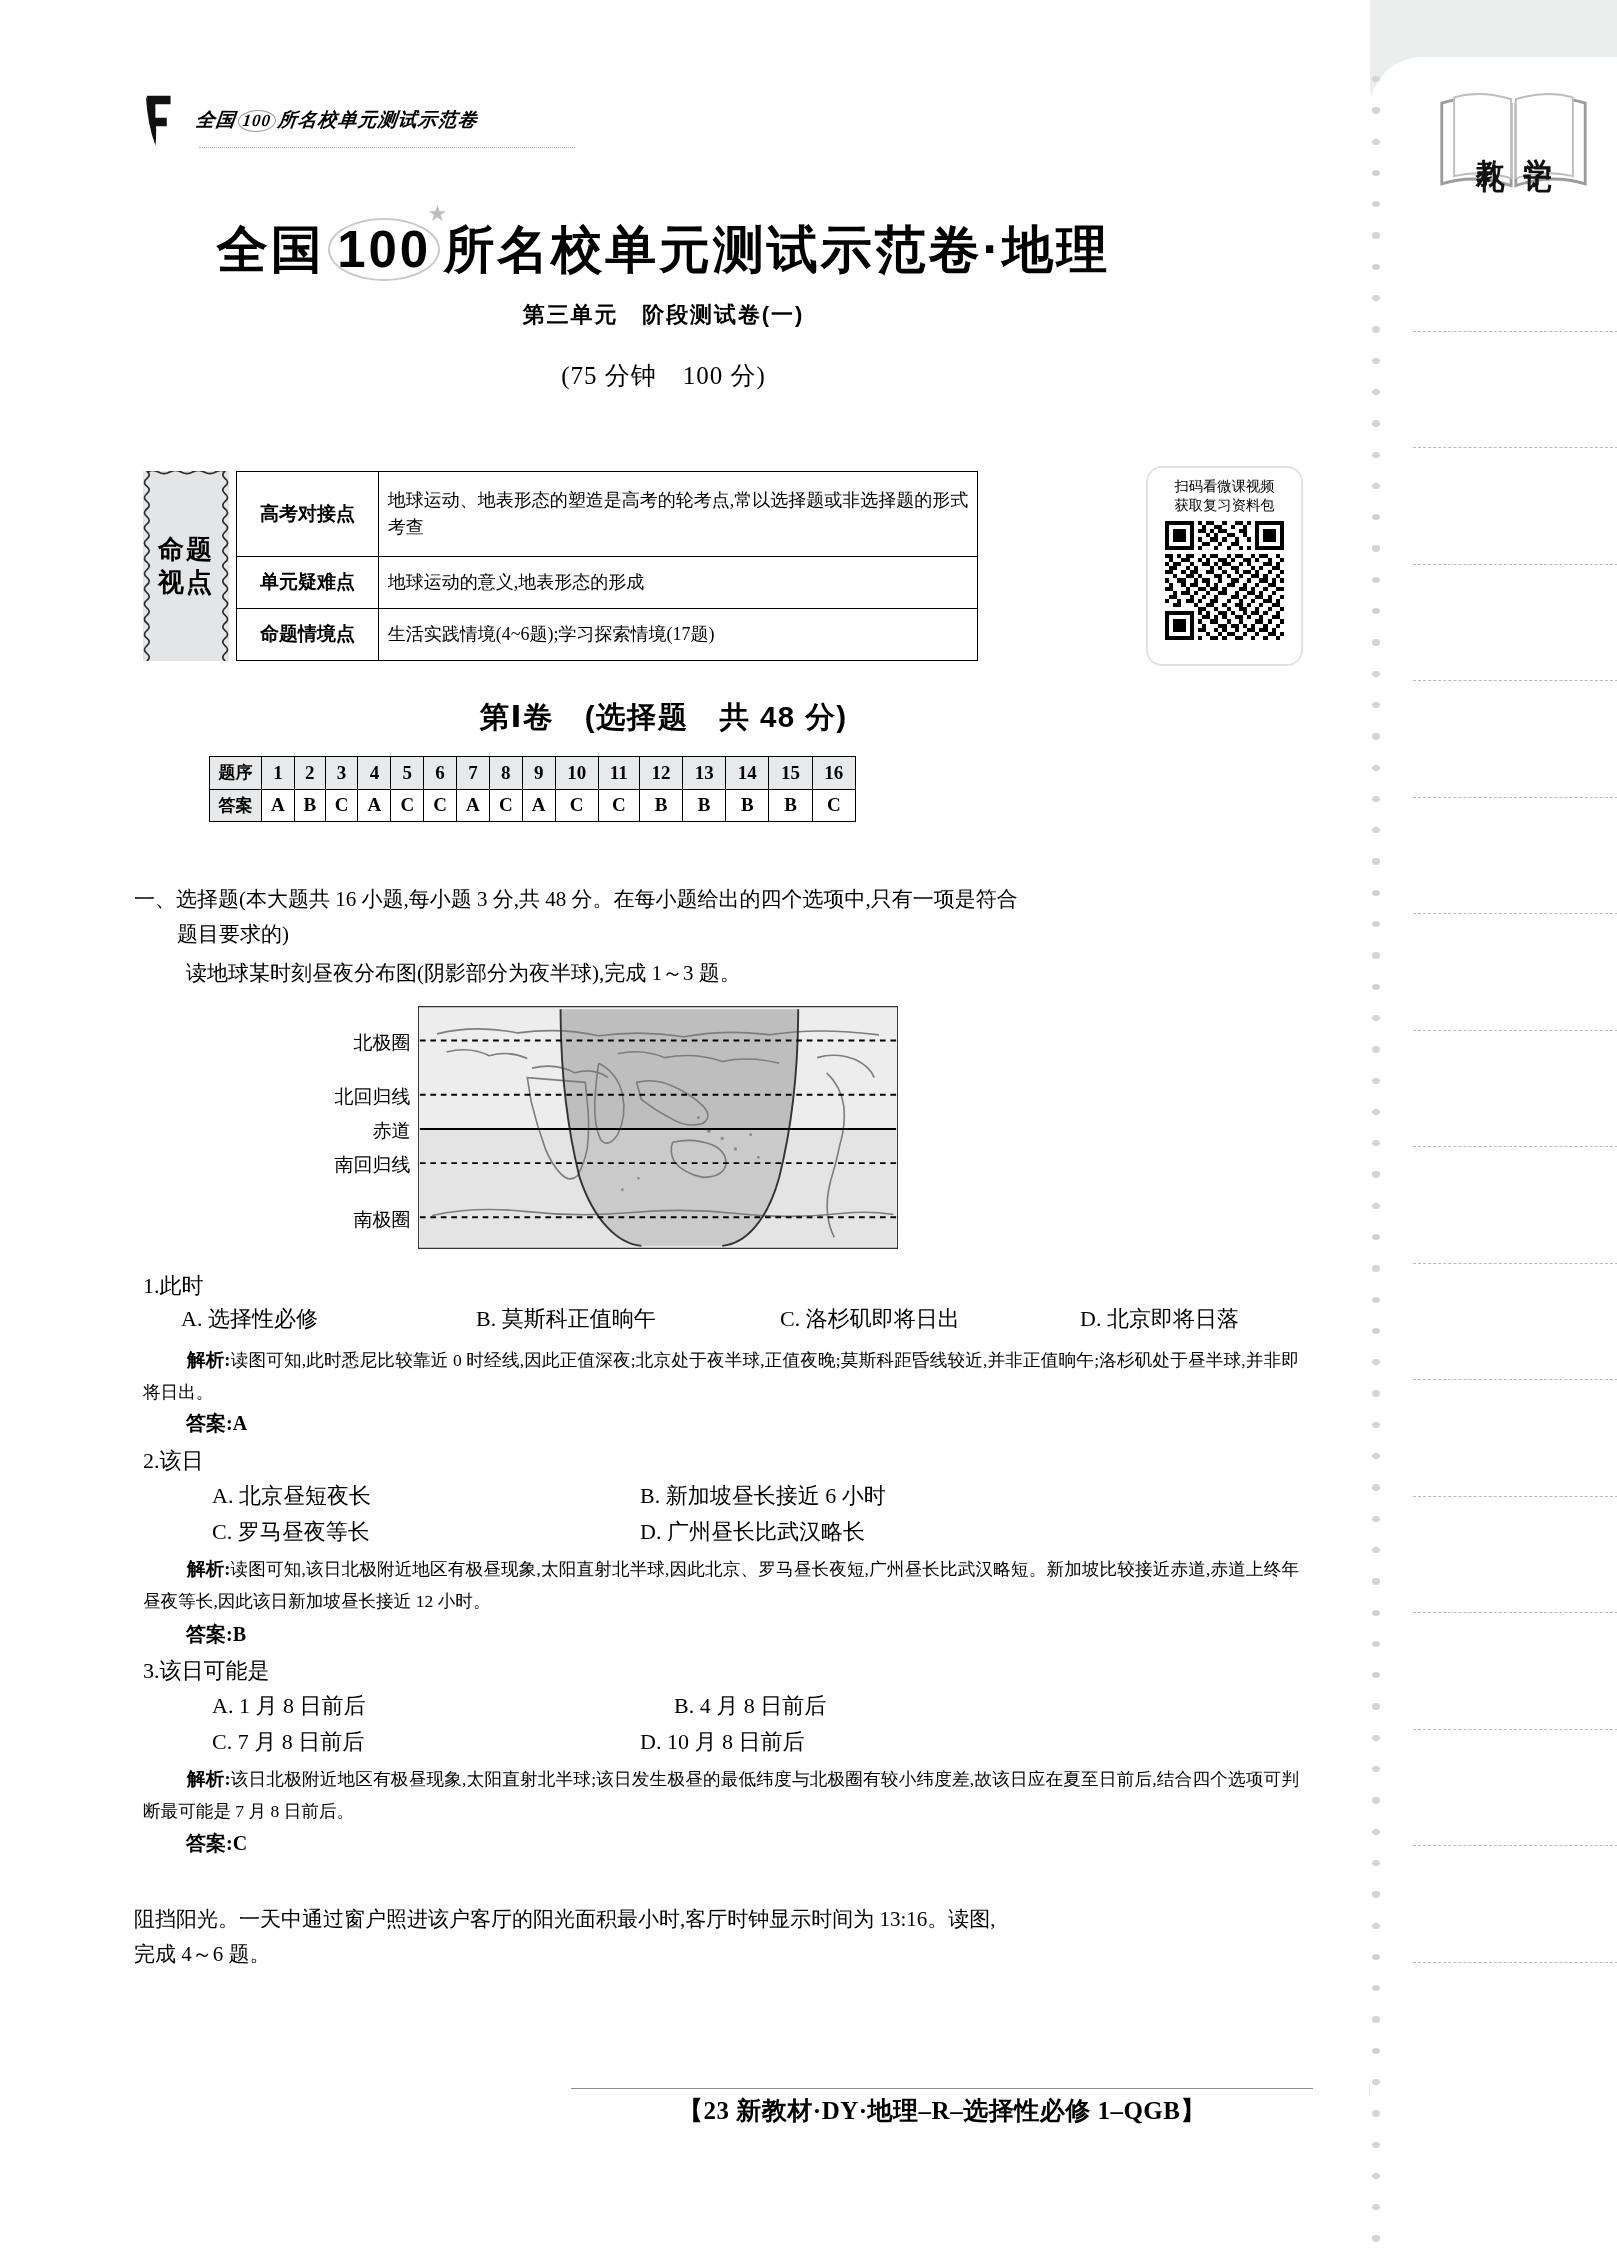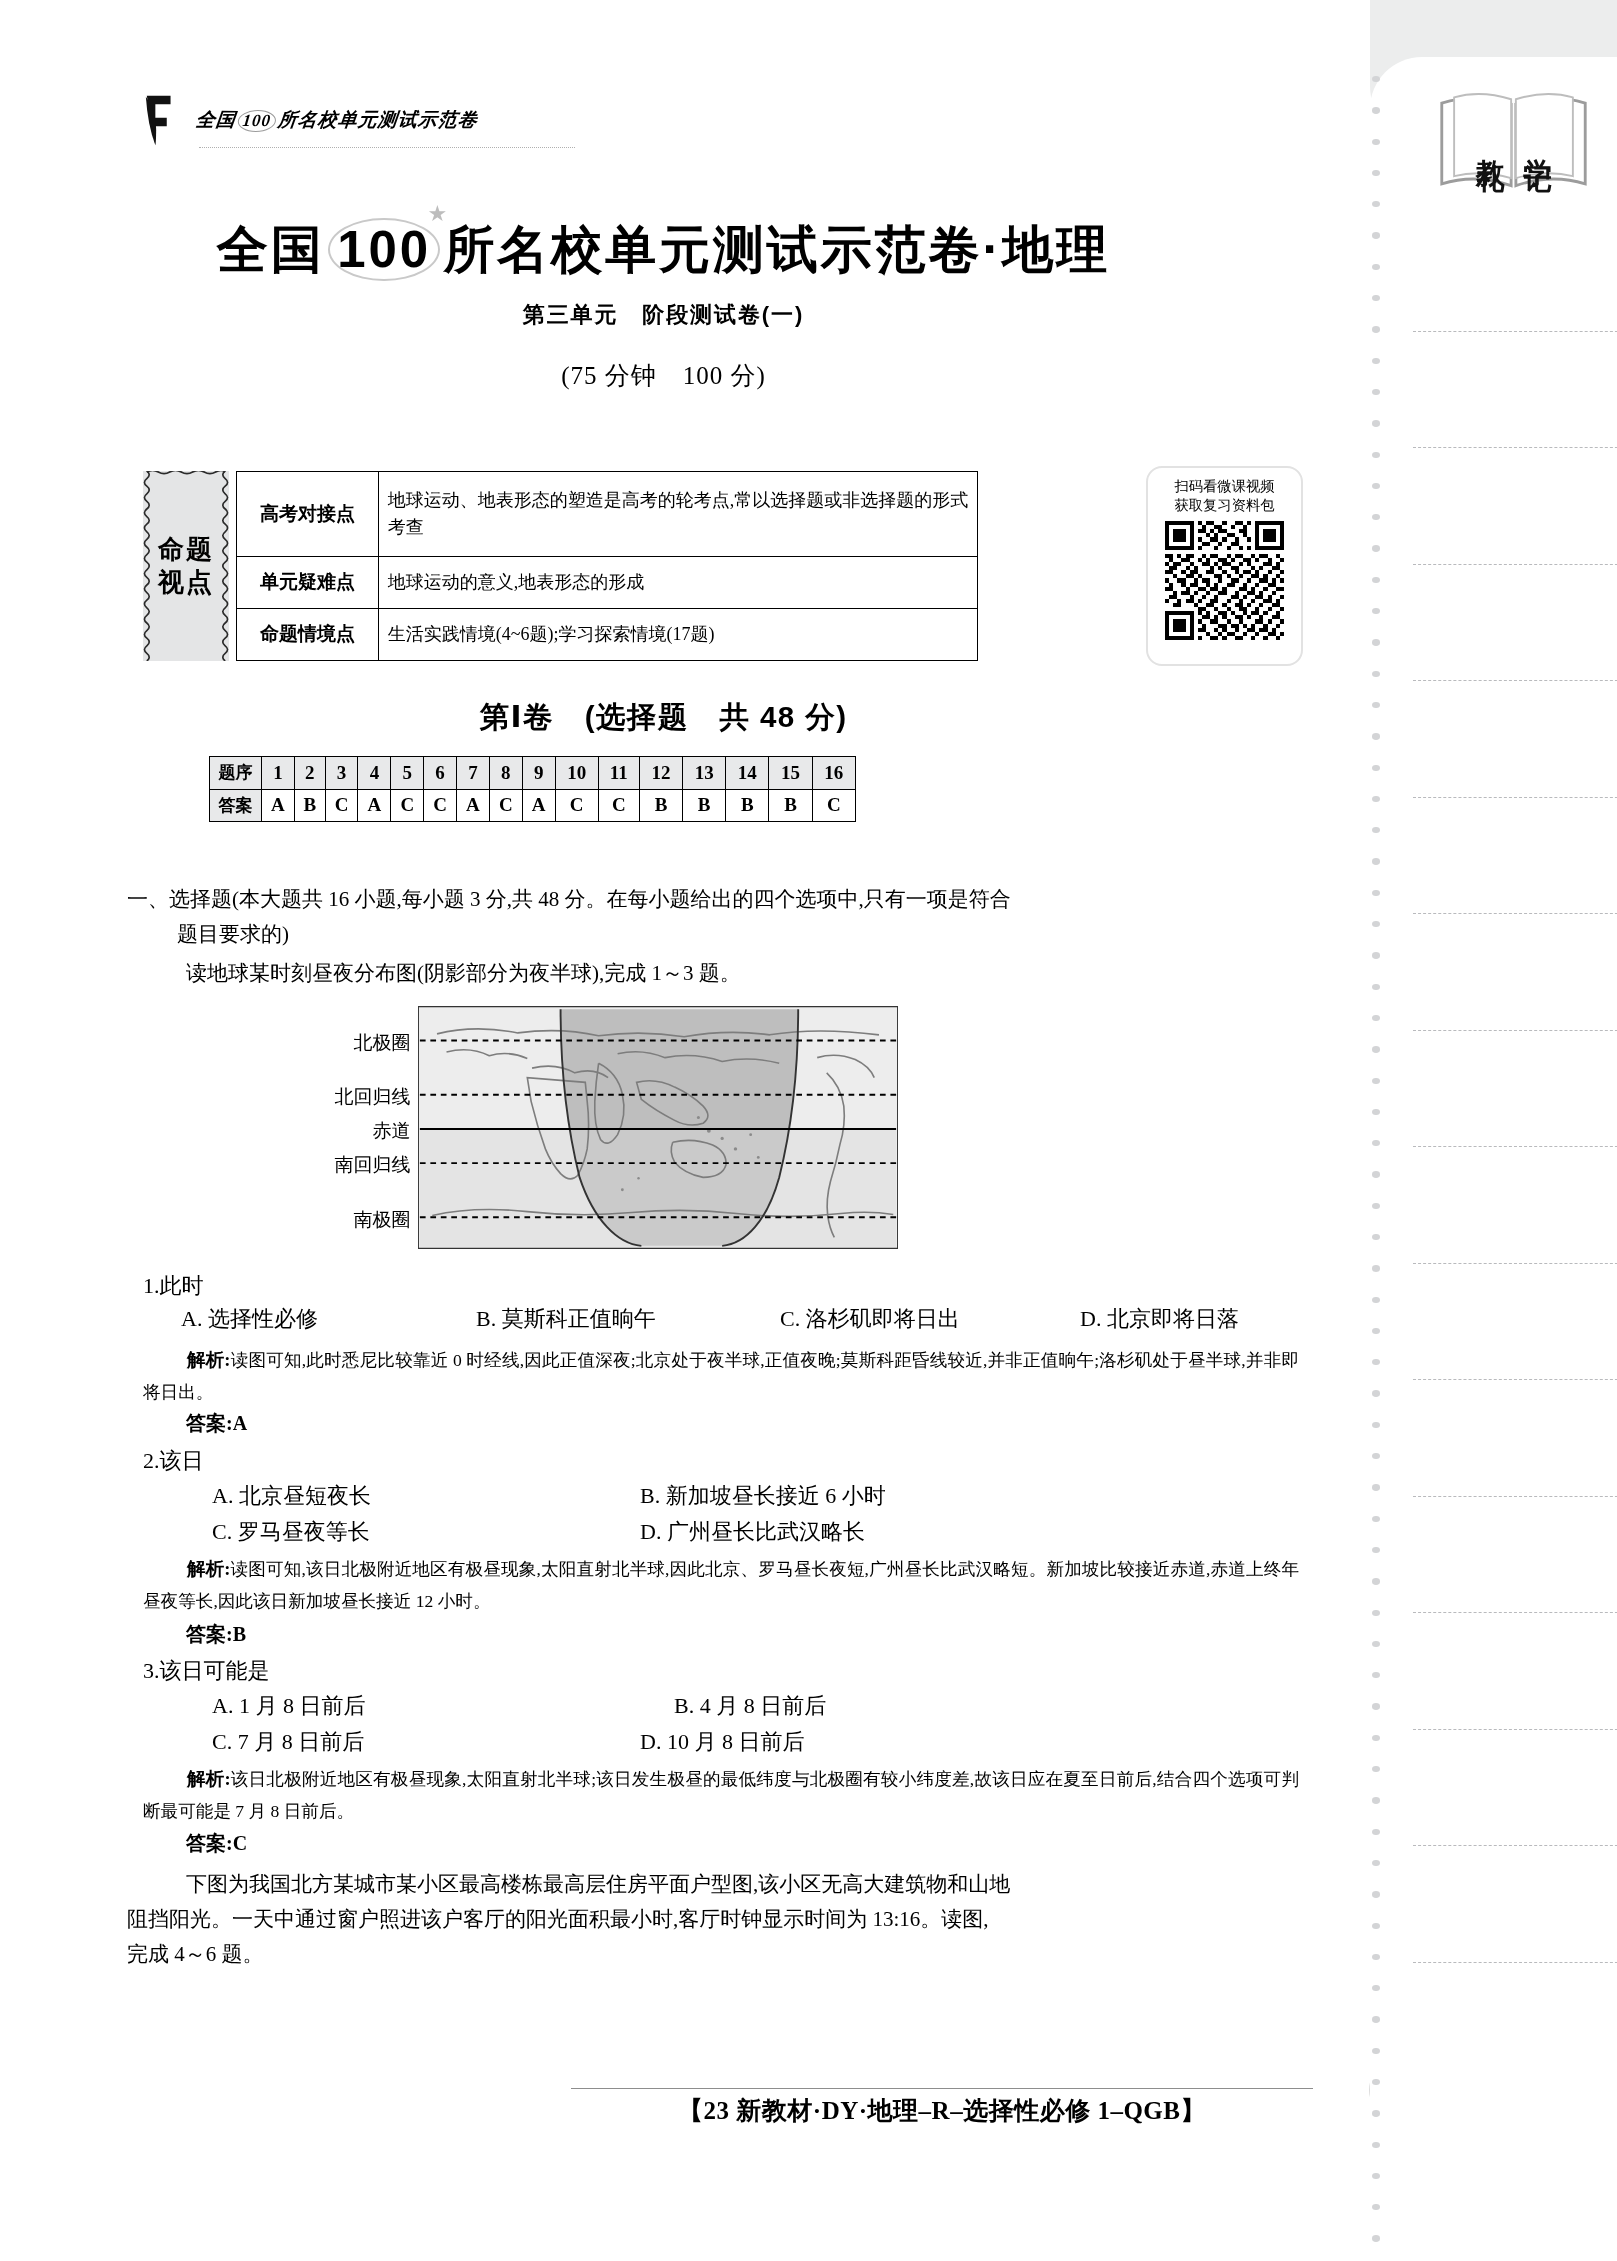--- a/index.html
+++ b/index.html
@@ -144,21 +144,21 @@
     border:1px solid #000;height:29.5px;text-align:center;
     font-size:19px;font-weight:bold;
   }
   #ans-table tr.hdr td{background:#e8e9ea;}
   #ans-table td.lbl{
     width:49px;background:#e8e9ea;font-family:"Liberation Sans",sans-serif;
     font-size:17px;
   }
   
   .ptext{
-    position:absolute;left:127px;width:1156px;
+    position:absolute;left:134px;width:1156px;
     font-size:21px;line-height:1.62;letter-spacing:0px;text-align:justify;
   }
   .indent{text-indent:44px;}
   .qstem{position:absolute;left:143px;width:1156px;font-size:22px;line-height:1.5;}
   .opts{position:absolute;left:181px;width:1118px;font-size:22px;line-height:1.5;}
   .opts.two{display:flex;margin-left:31px;}
   .opts.two span{display:inline-block;}
   .opts.two span:first-child{width:428px;}
   .opts4{position:absolute;left:181px;width:1118px;font-size:22px;display:flex;}
   .opts4 span{display:inline-block;}
@@ -627,21 +627,20 @@
     <span>C. 7 月 8 日前后</span>
     <span>D. 10 月 8 日前后</span>
   </div>
   <div class="explain indent" style="top:1764px;">
     <span class="ttl">解析:</span><span>该日北极附近地区有极昼现象,太阳直射北半球;该日发生极昼的最低纬度与北极圈有较小纬度差,故该日应在夏至日前后,结合四个选项可判断最可能是 7 月 8 日前后。</span>
   </div>
   <div class="answer" style="top:1830px;">
     <span>答案:</span><span>C</span>
   </div>
 
-  <div class="ptext" style="top:1867px;left:186px;width:1112px;">下图为我国北方某城市某小区最高楼栋最高层住房平面户型图,该小区无高大建筑物和山地</div>
   <div class="ptext" style="top:1902px;">阻挡阳光。一天中通过窗户照进该户客厅的阳光面积最小时,客厅时钟显示时间为 13:16。读图,</div>
   <div class="ptext" style="top:1937px;">完成 4～6 题。</div>
 
   <div id="footer-rule"></div>
   <div id="footer-code">【23 新教材·DY·地理–R–选择性必修 1–QGB】</div>
 </div>
 
 <div id="pagenum">
   <div class="oval"></div>
   <div class="num">11</div>

